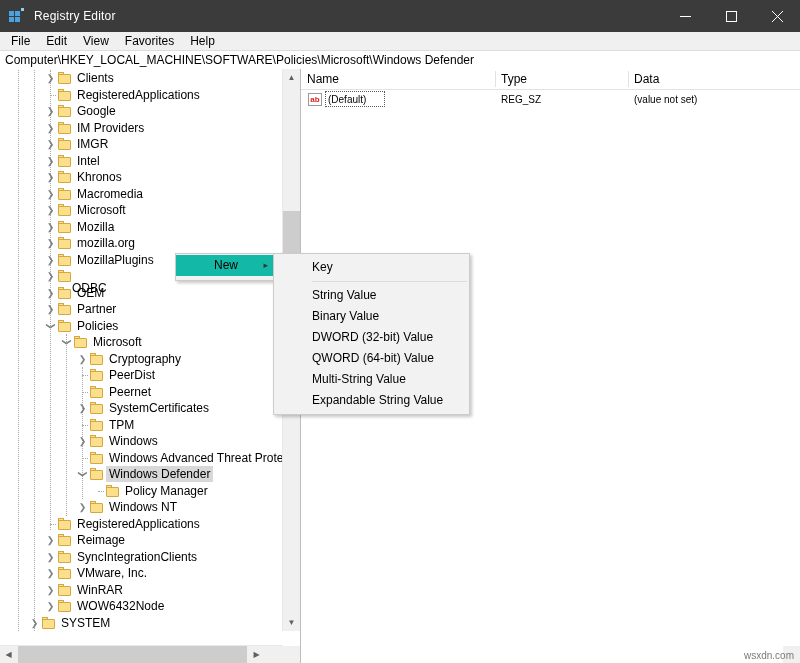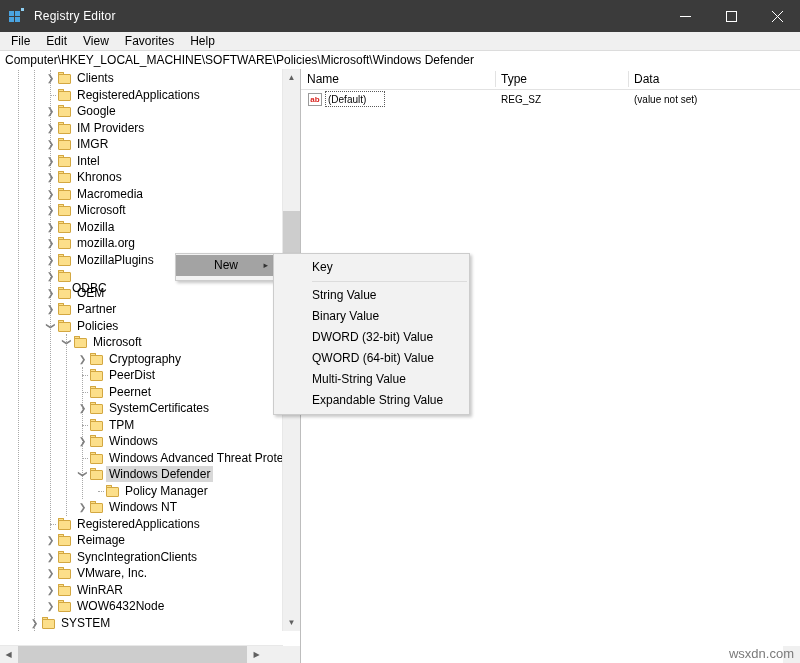--- a/index.html
+++ b/index.html
@@ -145,29 +145,29 @@
 
   
   .ctx{
     position:absolute;background:#f2f2f2;border:1px solid #cccccc;
     box-shadow:2px 2px 3px rgba(0,0,0,.22);
   }
   .ctx-item{
     position:relative;height:21px;line-height:21px;font-size:12px;color:#000;
     padding-left:38px;white-space:nowrap;
   }
-  .ctx-item.hl{background:#a3a3a3;}
+  .ctx-item.hl{background:#14b8a6;}
   .ctx-item .sub-arrow{
     position:absolute;right:8px;top:0;height:21px;line-height:21px;font-size:9px;color:#333;
   }
   .ctx-sep{height:1px;background:#dcdcdc;margin:3px 2px 3px 38px;}
 
   
   .watermark{
-    position:absolute;right:6px;bottom:2px;font-size:13px;color:#7a7a7a;
+    position:absolute;right:6px;bottom:2px;font-size:10px;color:#7a7a7a;
   }
 </style>
 </head>
 <body>
 
 <div id="app">
 
   <div class="titlebar">
     <div class="title-icon">
       <div class="g" style="left:0px;top:3px;width:5px;height:5px;"></div>

